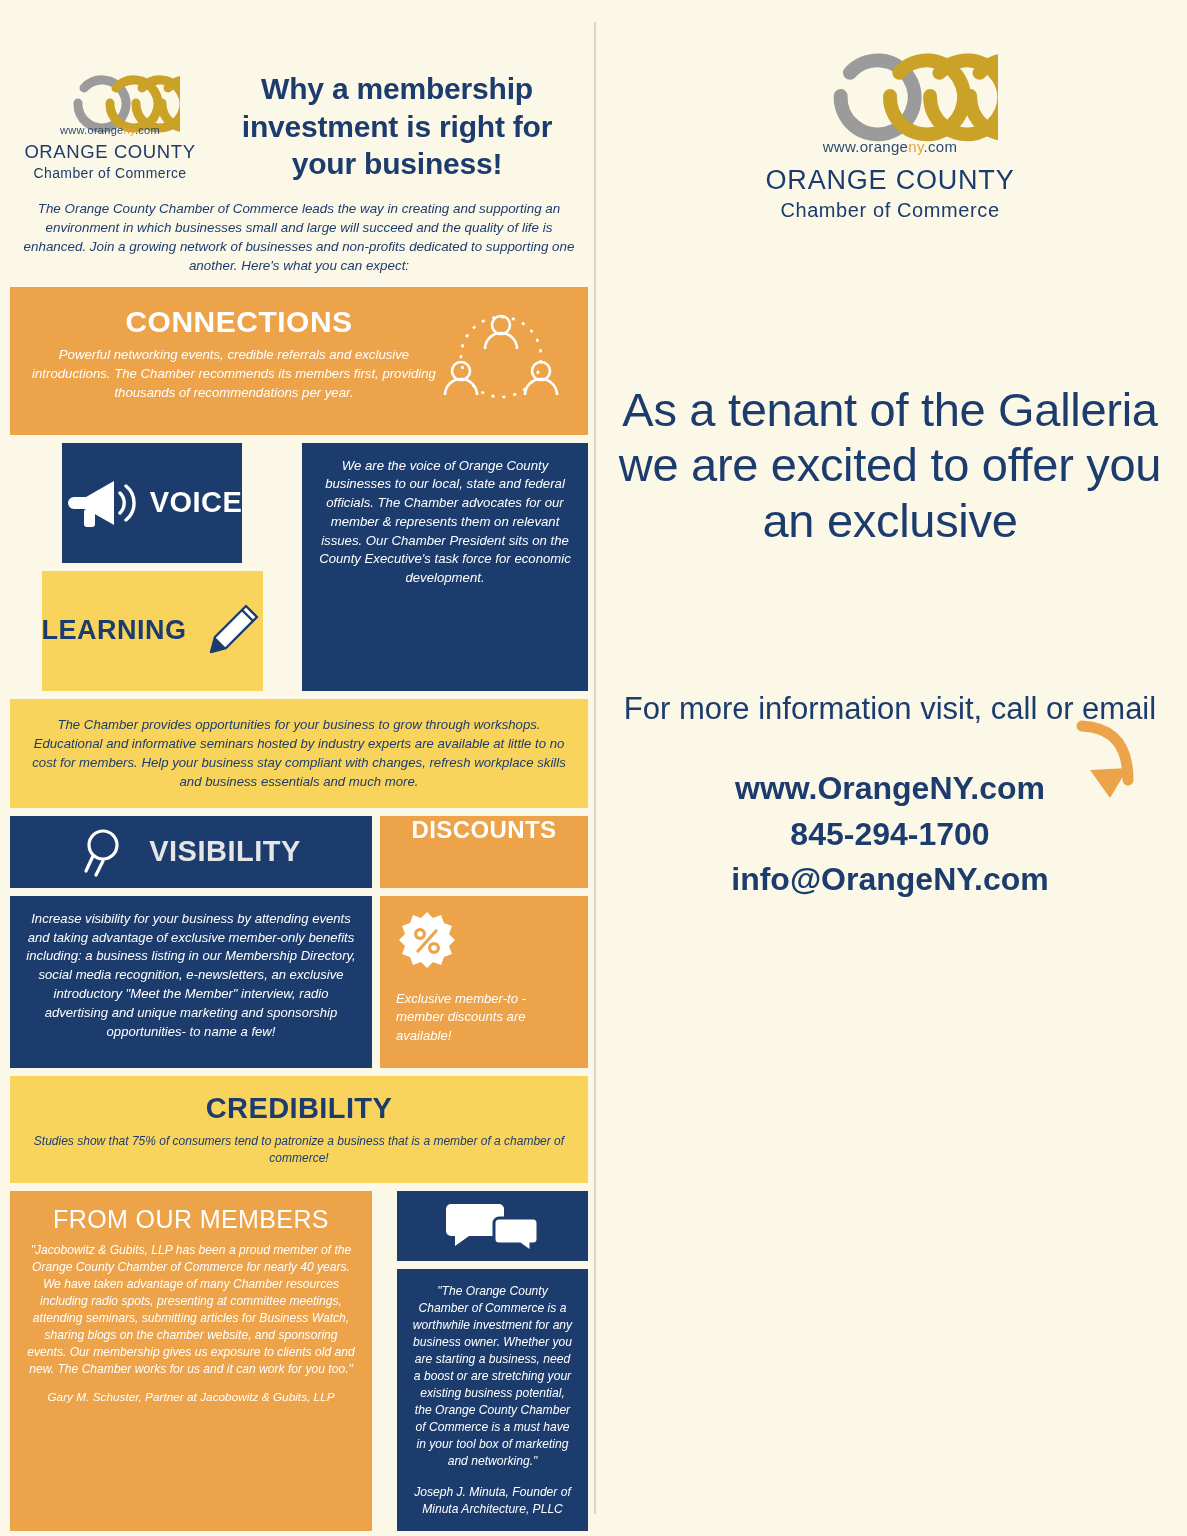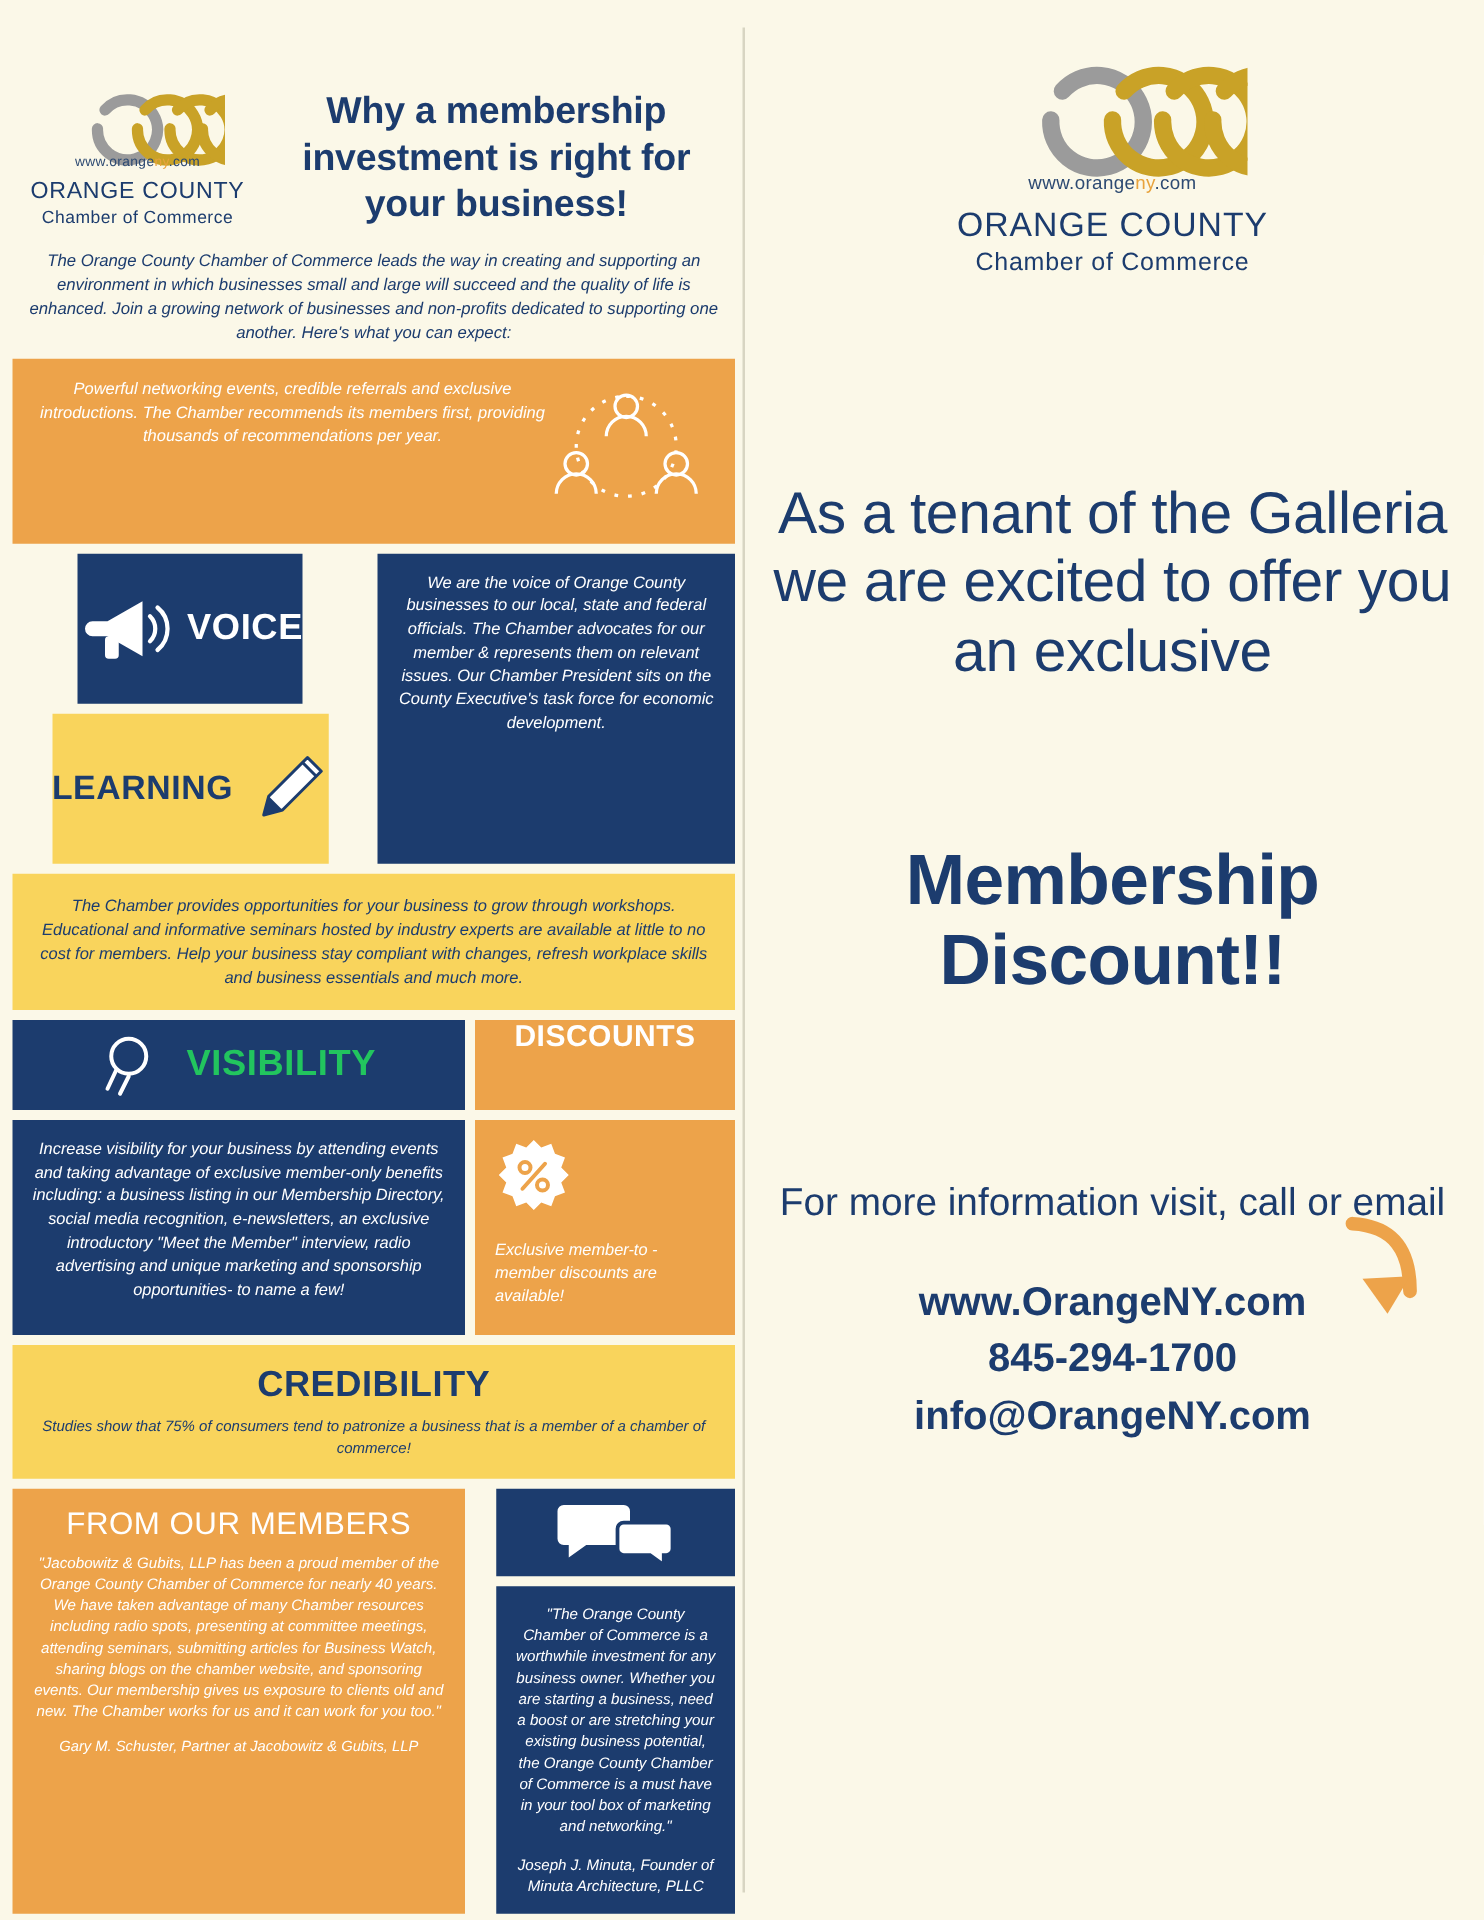--- a/index.html
+++ b/index.html
@@ -187,21 +187,21 @@
   .vis-head {
     height: 72px;
     display: flex;
     align-items: center;
     justify-content: center;
     gap: 16px;
   }
   .vis-head .label {
     font-size: 29px;
     font-weight: bold;
-    color: #22c55e;
+    color: #e5e5e5;
     letter-spacing: .5px;
   }
   .disc-head {
     height: 72px;
     display: flex;
     align-items: flex-start;
     justify-content: center;
   }
   .disc-head .label {
     font-size: 24px;
@@ -406,20 +406,21 @@
         </div>
         <div class="logo-name1">ORANGE COUNTY</div>
         <div class="logo-name2">Chamber of Commerce</div>
       </div>
       <div class="headline">Why a membership investment is right for your business!</div>
     </div>
 
     <div class="intro">The Orange County Chamber of Commerce leads the way in creating and supporting an environment in which businesses small and large will succeed and the quality of life is enhanced.   Join a growing network of businesses and non-profits dedicated to supporting one another. Here's what you can expect:</div>
 
     <div class="block orange connections">
+      <h2>CONNECTIONS</h2>
       <p>Powerful networking events, credible referrals and exclusive introductions. The Chamber recommends its members first, providing thousands of recommendations per year.</p>
       <svg class="conn-icon" width="126" height="110" viewBox="0 0 126 110">
         <g fill="none" stroke="#ffffff" stroke-width="2.6">
           <path d="M63 8 a40 40 0 0 1 40 40 a40 40 0 0 1 -40 40 a40 40 0 0 1 -40 -40 a40 40 0 0 1 40 -40" stroke-dasharray="3 8"></path>
           <circle cx="63" cy="16" r="9"></circle>
           <path d="M47 40 a16 16 0 0 1 32 0"></path>
           <circle cx="23" cy="62" r="9"></circle>
           <path d="M7 86 a16 16 0 0 1 32 0"></path>
           <circle cx="103" cy="62" r="9"></circle>
           <path d="M87 86 a16 16 0 0 1 32 0"></path>
@@ -529,21 +530,20 @@
       </svg>
       <div class="logo-url">
         <span>www.orange</span><span class="ng">ny</span><span>.com</span>
       </div>
       <div class="logo-name1">ORANGE COUNTY</div>
       <div class="logo-name2">Chamber of Commerce</div>
     </div>
 
     <div class="tenant">As a tenant of the Galleria we are excited to offer you an exclusive</div>
 
-    <div class="discount-big">Membership Discount!!</div>
 
     <div class="more-info">
       <span>For more information visit, call or email</span>
       <svg class="arrow" width="70" height="92" viewBox="0 0 70 92">
         <path d="M10 8 c34 2 46 22 46 54" fill="none" stroke="#eda34a" stroke-width="11" stroke-linecap="round"></path>
         <path d="M36 56 l20 28 l18 -30 z" fill="#eda34a" transform="translate(-18,-4)"></path>
       </svg>
     </div>
 
     <div class="contact-big">

